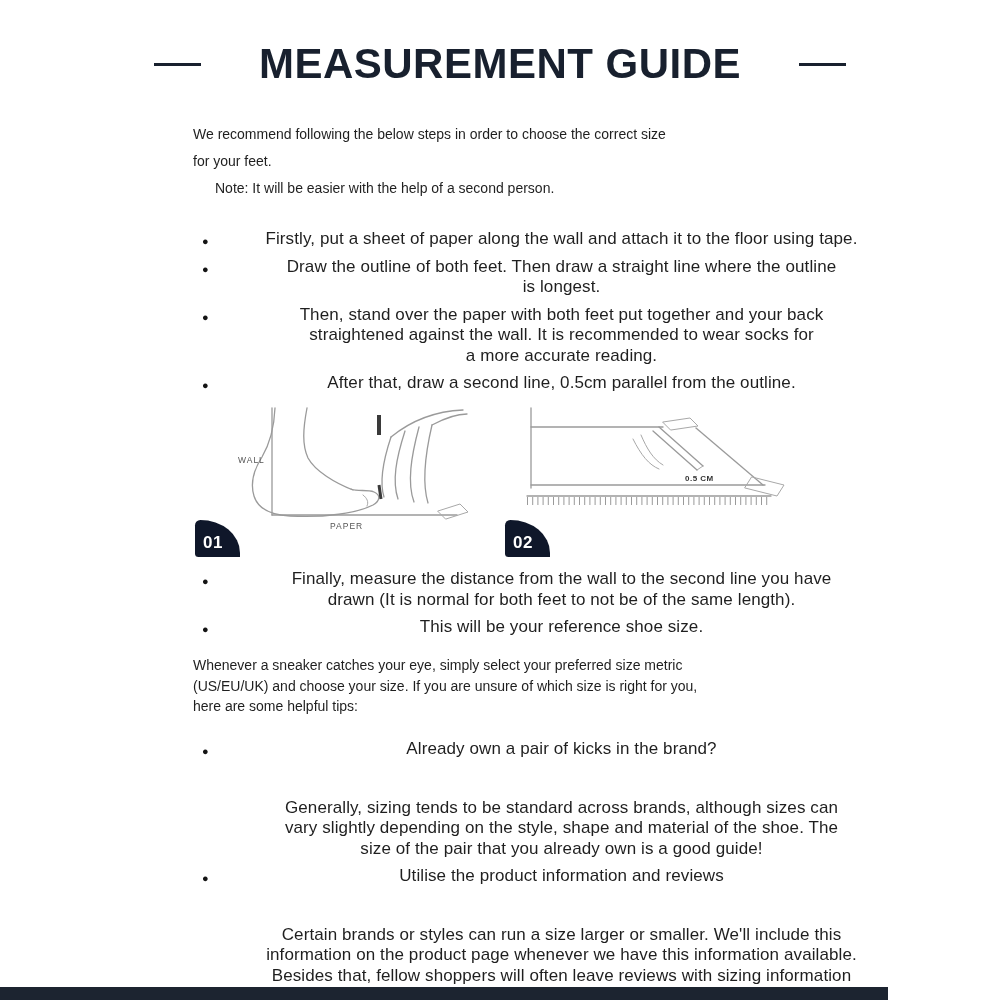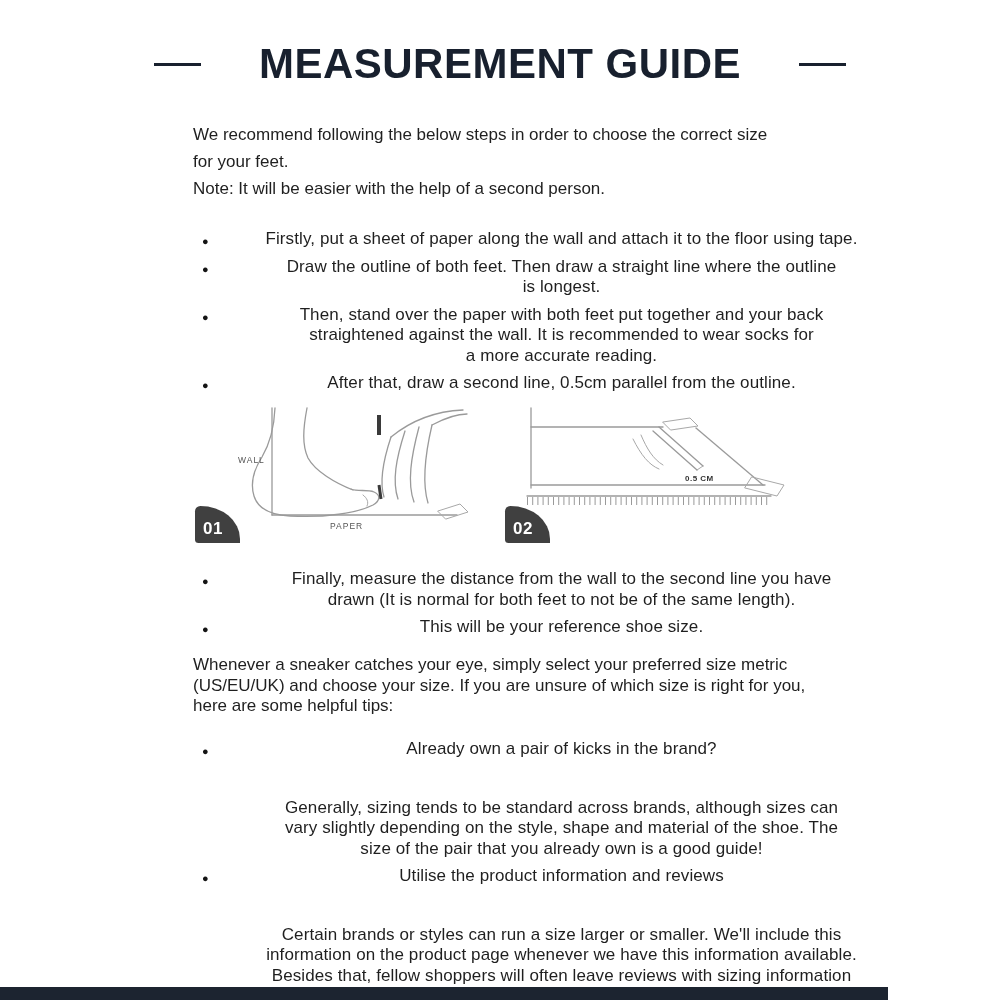--- a/index.html
+++ b/index.html
@@ -5,23 +5,23 @@
   html,body{margin:0;padding:0;}
   body{background:#ffffff;font-family:"Liberation Sans",sans-serif;}
   .page{position:relative;width:888px;height:1000px;background:#ffffff;overflow:hidden;color:#202020;}
 
   
   .title-row{position:absolute;top:40px;left:0;width:1000px;display:flex;align-items:center;justify-content:center;gap:58px;}
   .title-dash{width:47px;height:3px;background:#18202e;}
   .page-title{font-size:42px;font-weight:800;color:#18202e;letter-spacing:.5px;white-space:nowrap;}
 
   
-  .tblock{position:absolute;left:193px;font-size:17px;line-height:27px;color:#1f1f1f;white-space:pre-line;}
+  .tblock{position:absolute;left:193px;font-size:14px;line-height:27px;color:#1f1f1f;white-space:pre-line;}
   .intro{top:121px;}
-  .note{top:175px;}
+  .note{top:175px;margin-left:22px;}
   .tips-intro{top:655px;line-height:20.5px;}
 
   ul.blist{position:absolute;left:193px;margin:0;padding:0;list-style:none;width:700px;}
   .steps{top:229px;}
   .results{top:569px;}
   .tips{top:739px;}
   ul.blist li{position:relative;padding-left:37px;margin:0 0 7px 0;font-size:17px;line-height:20.5px;color:#1f1f1f;letter-spacing:.1px;text-align:center;}
   ul.blist li::before{content:"●";position:absolute;left:9px;top:2px;font-size:11px;color:#141414;}
   .tips li{margin-bottom:28px;}
   .multiline{white-space:pre-line;margin-top:38px;}
@@ -30,21 +30,21 @@
   .figure{position:absolute;top:403px;}
   .fig-1{left:195px;}
   .fig-2{left:493px;}
   svg .art{fill:none;stroke:#9a9a9a;stroke-width:1.3;stroke-linecap:round;}
   svg .art-thin{fill:none;stroke:#a8a8a8;stroke-width:1;stroke-linecap:round;}
   svg .dark{stroke:#3a3a3a;}
   svg text{font-family:"Liberation Sans",sans-serif;fill:#555;}
   .diagram-label{font-size:8.5px;letter-spacing:1px;}
   .measure-label{font-size:8px;font-weight:bold;fill:#333;letter-spacing:.5px;}
 
-  .badge{position:absolute;top:506px;width:45px;height:37px;background:#404040;border-radius:6px 100% 0 4px;}
+  .badge{position:absolute;top:520px;width:45px;height:37px;background:#0f172a;border-radius:6px 100% 0 4px;}
   .badge-1{left:195px;}
   .badge-2{left:505px;}
   .badge span{position:absolute;left:8px;bottom:4px;color:#ffffff;font-size:17px;font-weight:bold;letter-spacing:.5px;}
 
   .footer-bar{position:absolute;left:0;bottom:0;width:1000px;height:13px;background:#1c2430;}
 </style>
 </head>
 <body>
 
 <div class="page">

